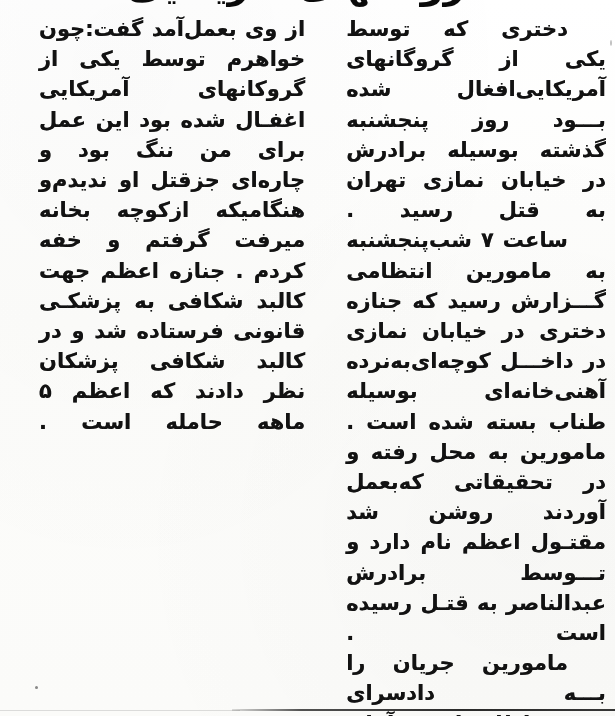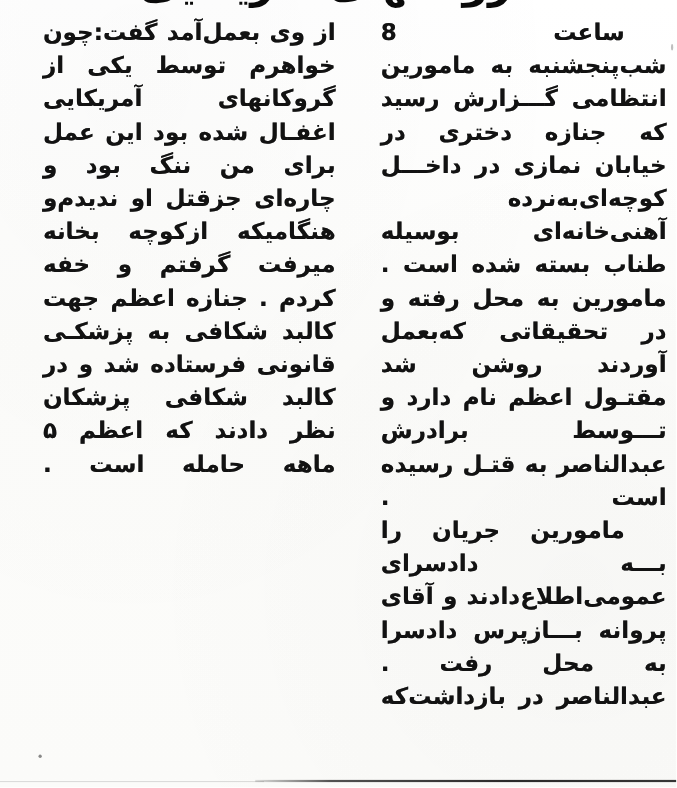--- a/index.html
+++ b/index.html
@@ -136,21 +136,22 @@
 
   <div id="paper-texture"></div>
 
   <div id="headline-sliver">
     <span class="hl-text">گروگانهای آمریکایی</span>
   </div>
 
   <div id="columns">
 
     <div id="col-right" class="column">
-      <p class="para indent">ساعت 8 شب‌پنجشنبه به مامورین انتظامی گـــزارش رسید که جنازه دختری در خیابان نمازی در داخـــل کوچه‌ای‌به‌نرده آهنی‌خانه‌ای بوسیله طناب بسته شده است . مامورین به محل رفته و در تحقیقاتی که‌بعمل آوردند روشن شد مقتـول اعظم نام دارد و تـــوسط برادرش عبدالناصر به قتـل رسیده است .</p>
+      <p class="para indent">دختری که توسط یکی از گروگانهای آمریکایی‌افغال شده بـــود روز پنجشنبه گذشته بوسیله برادرش در خیابان نمازی تهران به قتل رسید .</p>
+      <p class="para indent">ساعت ۷ شب‌پنجشنبه به مامورین انتظامی گـــزارش رسید که جنازه دختری در خیابان نمازی در داخـــل کوچه‌ای‌به‌نرده آهنی‌خانه‌ای بوسیله طناب بسته شده است . مامورین به محل رفته و در تحقیقاتی که‌بعمل آوردند روشن شد مقتـول اعظم نام دارد و تـــوسط برادرش عبدالناصر به قتـل رسیده است .</p>
       <p class="para indent">مامورین جریان را بـــه دادسرای عمومی‌اطلاع‌دادند و آقای پروانه بـــازپرس دادسرا به محل رفت .</p>
       <p class="para">عبدالناصر در بازداشت‌که</p>
     </div>
 
     <div id="col-left" class="column">
       <p class="para">از وی بعمل‌آمد گفت:چون خواهرم توسط یکی از گروکانهای آمریکایی اغفـال شده بود این عمل برای من ننگ بود و چاره‌ای جزقتل او ندیدم‌و هنگامیکه ازکوچه بخانه میرفت گرفتم و خفه کردم . جنازه اعظم جهت کالبد شکافی به پزشکـی قانونی فرستاده شد و در کالبد شکافی پزشکان نظر دادند که اعظم ۵ ماهه حامله است .</p>
     </div>
 
   </div>
 

